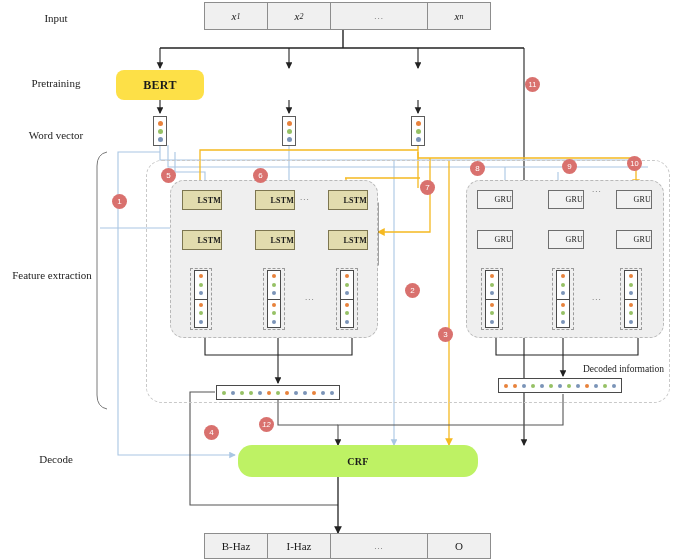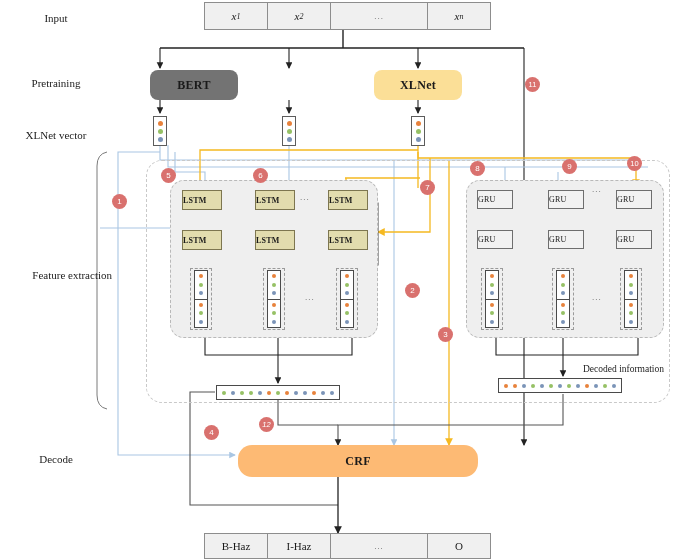--- a/index.html
+++ b/index.html
@@ -16,32 +16,32 @@
   .strip{display:flex;border:1px solid #8d8d8d;background:#f0f0f0;}
   .cell{border-right:1px solid #8d8d8d;display:flex;align-items:center;
         justify-content:center;font-size:11px;background:#f0f0f0;}
   .cell:last-child{border-right:none;}
   .cell i{font-style:italic;}
   .cell sub{font-size:8px;font-style:italic;}
 
   
   .pill{border-radius:8px;display:flex;align-items:center;justify-content:center;
         font-weight:bold;font-size:12px;letter-spacing:.3px;}
-  .pill.bert{background:#737373;margin-left:34px;}
+  .pill.bert{background:#fde047;}
   .pill.albert{background:#a7aebd;}
   .pill.xlnet{background:#fbdf97;}
-  .pill.crf{background:#fdba74;border-radius:14px;font-size:12px;}
+  .pill.crf{background:#bef264;border-radius:14px;font-size:10px;}
 
   
   .wv{border:1px solid #5c5c5c;background:#fff;display:flex;flex-direction:column;
       align-items:center;justify-content:space-around;padding:2px 0;}
   .wv .d{width:5px;height:5px;border-radius:50%;}
 
   
-  .unit{border:1px solid #6b6b5a;display:flex;align-items:center;justify-content:flex-start;
+  .unit{border:1px solid #6b6b5a;display:flex;align-items:center;justify-content:flex-end;
         font-size:8px;font-weight:bold;letter-spacing:.2px;}
   .unit.lstm{background:#e2dcae;border-color:#7d7650;}
   .unit.gru{background:#f2f2f2;border-color:#6e6e6e;font-weight:normal;}
 
   
   .vstack{border:1px dashed #9a9a9a;display:flex;align-items:center;justify-content:center;
           background:transparent;}
   .vstack .inner{border:1px solid #4a4a4a;background:#fff;display:flex;flex-direction:column;}
   .vstack .seg{display:flex;flex-direction:column;align-items:center;justify-content:space-around;
                padding:1px 0;}
@@ -164,22 +164,22 @@
       <path d="M215,392 L190,392 L190,505 L338,505" stroke="#555"></path>
 
       <path d="M338,477 L338,533" stroke="#222" stroke-width="1.3" marker-end="url(#ahK)"></path>
 
       <path d="M107,152 q-10,2 -10,14 L97,395 q0,12 10,14" stroke="#6b6b6b" stroke-width="0.9"></path>
     </g>
   </svg>
 
   <div class="el rowlabel" style="left:8px;top:12px;width:96px;">Input</div>
   <div class="el rowlabel" style="left:8px;top:77px;width:96px;">Pretraining</div>
-  <div class="el rowlabel" style="left:8px;top:129px;width:96px;">XLNet vector</div>
-  <div class="el rowlabel" style="left:8px;top:269px;width:104px;text-align:right;">Feature extraction</div>
+  <div class="el rowlabel" style="left:8px;top:129px;width:96px;">Word vector</div>
+  <div class="el rowlabel" style="left:0px;top:269px;width:104px;">Feature extraction</div>
   <div class="el rowlabel" style="left:8px;top:453px;width:96px;">Decode</div>
 
   <div class="el strip" style="left:204px;top:2px;width:287px;height:28px;">
     <div class="cell" style="width:62px;">
       <i>x</i>
         <sub>1</sub>
     </div>
     <div class="cell" style="width:62px;">
       <i>x</i>
         <sub>2</sub>
@@ -188,23 +188,20 @@
       <span class="ellipsis">...</span>
     </div>
     <div class="cell" style="width:62px;">
       <i>x</i>
         <sub>n</sub>
     </div>
   </div>
 
   <div class="el pill bert" style="left:116px;top:70px;width:88px;height:30px;">
     <span>BERT</span>
-  </div>
-  <div class="el pill xlnet" style="left:374px;top:70px;width:88px;height:30px;">
-    <span>XLNet</span>
   </div>
 
   <div class="el wv" style="left:153px;top:116px;width:14px;height:30px;">
     <span class="d" style="background:#e8823c"></span>
     <span class="d" style="background:#96c165"></span>
     <span class="d" style="background:#7b94b8"></span>
   </div>
   <div class="el wv" style="left:282px;top:116px;width:14px;height:30px;">
     <span class="d" style="background:#e8823c"></span>
     <span class="d" style="background:#96c165"></span>

